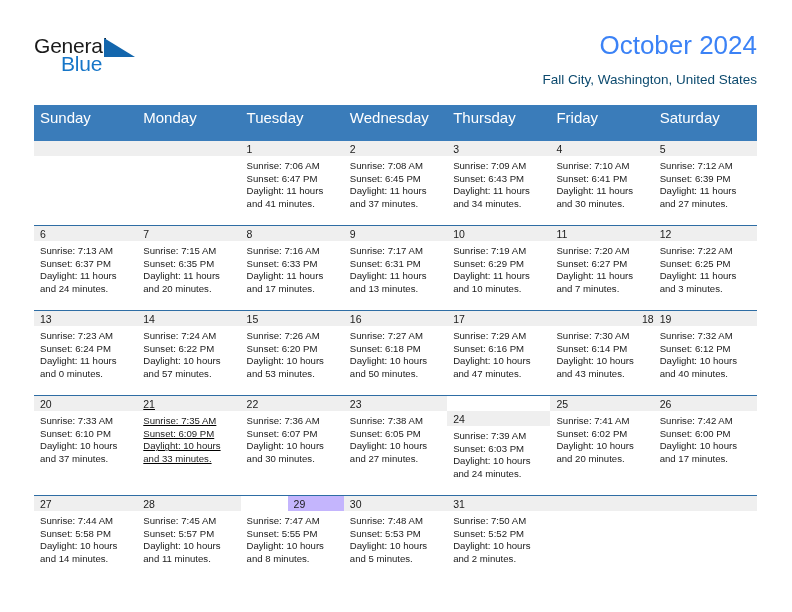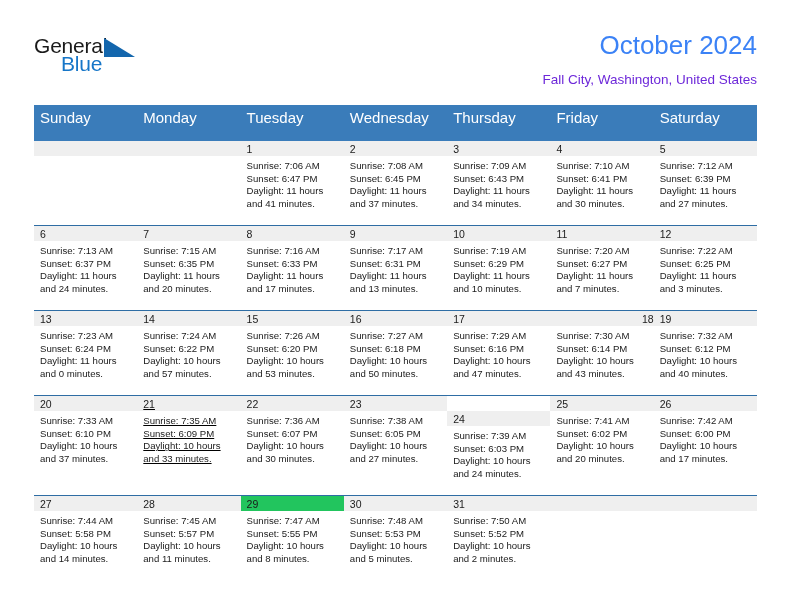--- a/index.html
+++ b/index.html
@@ -67,21 +67,21 @@
     text-align: right;
   }
   .cal-title {
     font-size: 26px;
     color: #3b82f6;
     line-height: 30px;
     white-space: nowrap;
   }
   .cal-subtitle {
     font-size: 13.5px;
-    color: #6d28d9;
+    color: #0c4a6e;
     line-height: 18px;
     margin-top: 11px;
     white-space: nowrap;
   }
 
   
   .calendar {
     position: absolute;
     left: 34px;
     top: 105px;
@@ -496,21 +496,21 @@
               <div class="details">
                 <div>Sunrise: 7:45 AM</div>
                 <div>Sunset: 5:57 PM</div>
                 <div>Daylight: 10 hours</div>
                 <div>and 11 minutes.</div>
               </div>
             </div>
           </td>
           <td style="border-top-color: rgb(46, 109, 164);">
             <div class="daycell">
-              <div class="daynum-band" style="background: #22c55e;">29</div>
+              <div class="daynum-band" style="background: #c4b5fd; margin-left: 47px;">29</div>
               <div class="details">
                 <div>Sunrise: 7:47 AM</div>
                 <div>Sunset: 5:55 PM</div>
                 <div>Daylight: 10 hours</div>
                 <div>and 8 minutes.</div>
               </div>
             </div>
           </td>
           <td style="border-top-color: rgb(46, 109, 164);">
             <div class="daycell">

